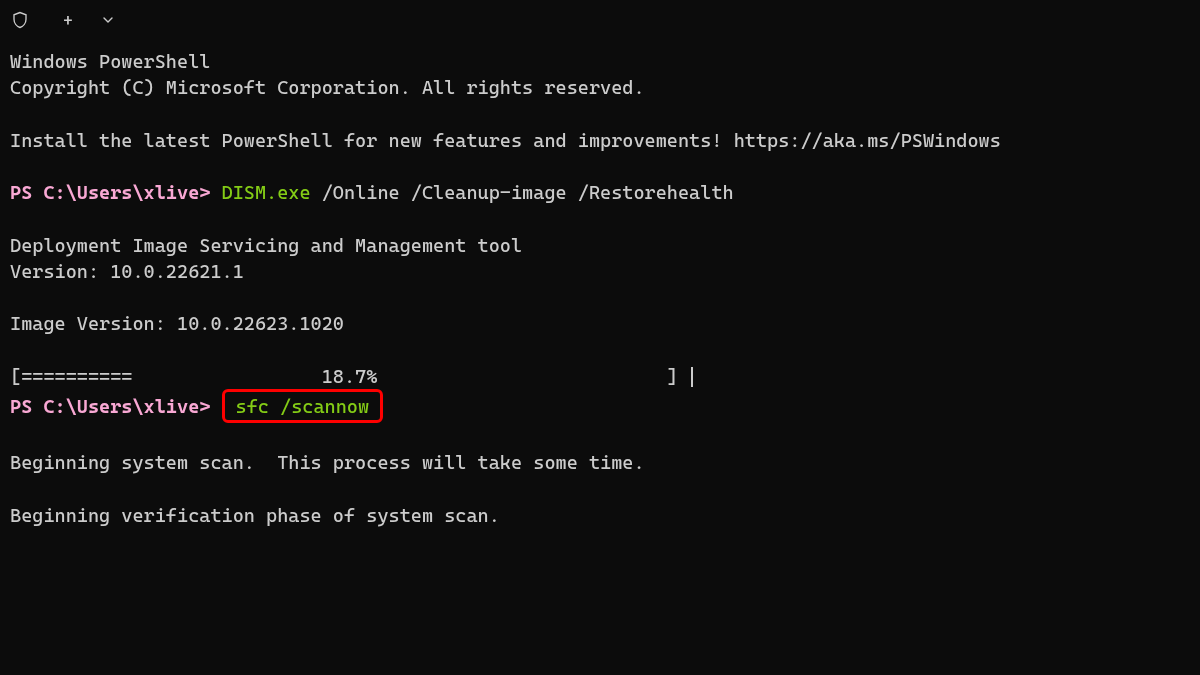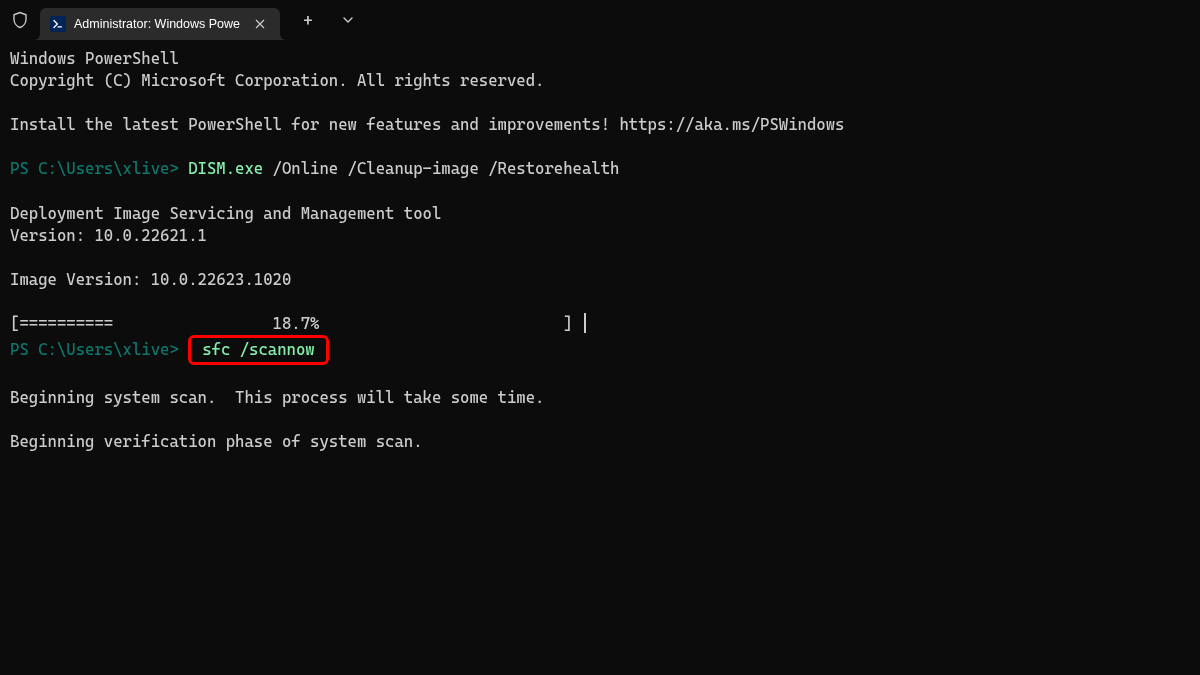--- a/index.html
+++ b/index.html
@@ -92,27 +92,27 @@
       display: flex;
       align-items: center;
       justify-content: center;
       color: #cccccc;
       cursor: pointer;
     }
     .new-tab-btn { margin-left: 8px; font-size: 16px; }
     .dropdown-btn { font-size: 12px; }
     .terminal {
       padding: 8px 10px;
-      font-size: 16px;
+      font-size: 19px;
       line-height: 1.38;
       white-space: pre;
       color: #cccccc;
     }
-    .prompt { color: #0f766e; }
-    .cmd-yellow { color: #86efac; }
+    .prompt { color: #f9a8d4; font-weight: bold; }
+    .cmd-yellow { color: #84cc16; }
     .highlight-box {
       border: 3px solid #ff0000;
       border-radius: 6px;
       padding: 1px 11px;
       display: inline-block;
     }
     .cursor {
       display: inline-block;
       width: 2px;
       height: 20px;
@@ -123,35 +123,20 @@
   </style>
 </head>
 <body>
 
 <div class="titlebar">
   <div class="shield-icon">
     <svg width="18" height="18" viewBox="0 0 24 24" fill="none" stroke="currentColor" stroke-width="1.8">
       <path d="M12 2 L4 5 L4 11 C4 16 7.5 20.5 12 22 C16.5 20.5 20 16 20 11 L20 5 Z"></path>
     </svg>
   </div>
-  <div class="tab">
-    <div class="ps-icon">
-      <svg width="14" height="14" viewBox="0 0 24 24">
-          <rect width="24" height="24" rx="3" fill="#012456"></rect>
-          <path d="M5 6 L11 12 L5 18" stroke="#fff" stroke-width="2.2" fill="none" stroke-linecap="round" stroke-linejoin="round"></path>
-          <path d="M12 17 L18 17" stroke="#fff" stroke-width="2.2" stroke-linecap="round"></path>
-        </svg>
-    </div>
-    <span class="tab-title">Administrator: Windows Powe</span>
-    <div class="tab-close">
-      <svg width="10" height="10" viewBox="0 0 10 10" stroke="currentColor" stroke-width="1.2">
-          <path d="M1 1 L9 9 M9 1 L1 9"></path>
-        </svg>
-    </div>
-  </div>
   <div class="titlebar-btn new-tab-btn">
     <span>+</span>
   </div>
   <div class="titlebar-btn dropdown-btn">
     <svg width="12" height="12" viewBox="0 0 12 12">
         <path d="M2 4 L6 8 L10 4" stroke="currentColor" stroke-width="1.4" fill="none" stroke-linecap="round" stroke-linejoin="round"></path>
       </svg>
   </div>
 </div>
 

